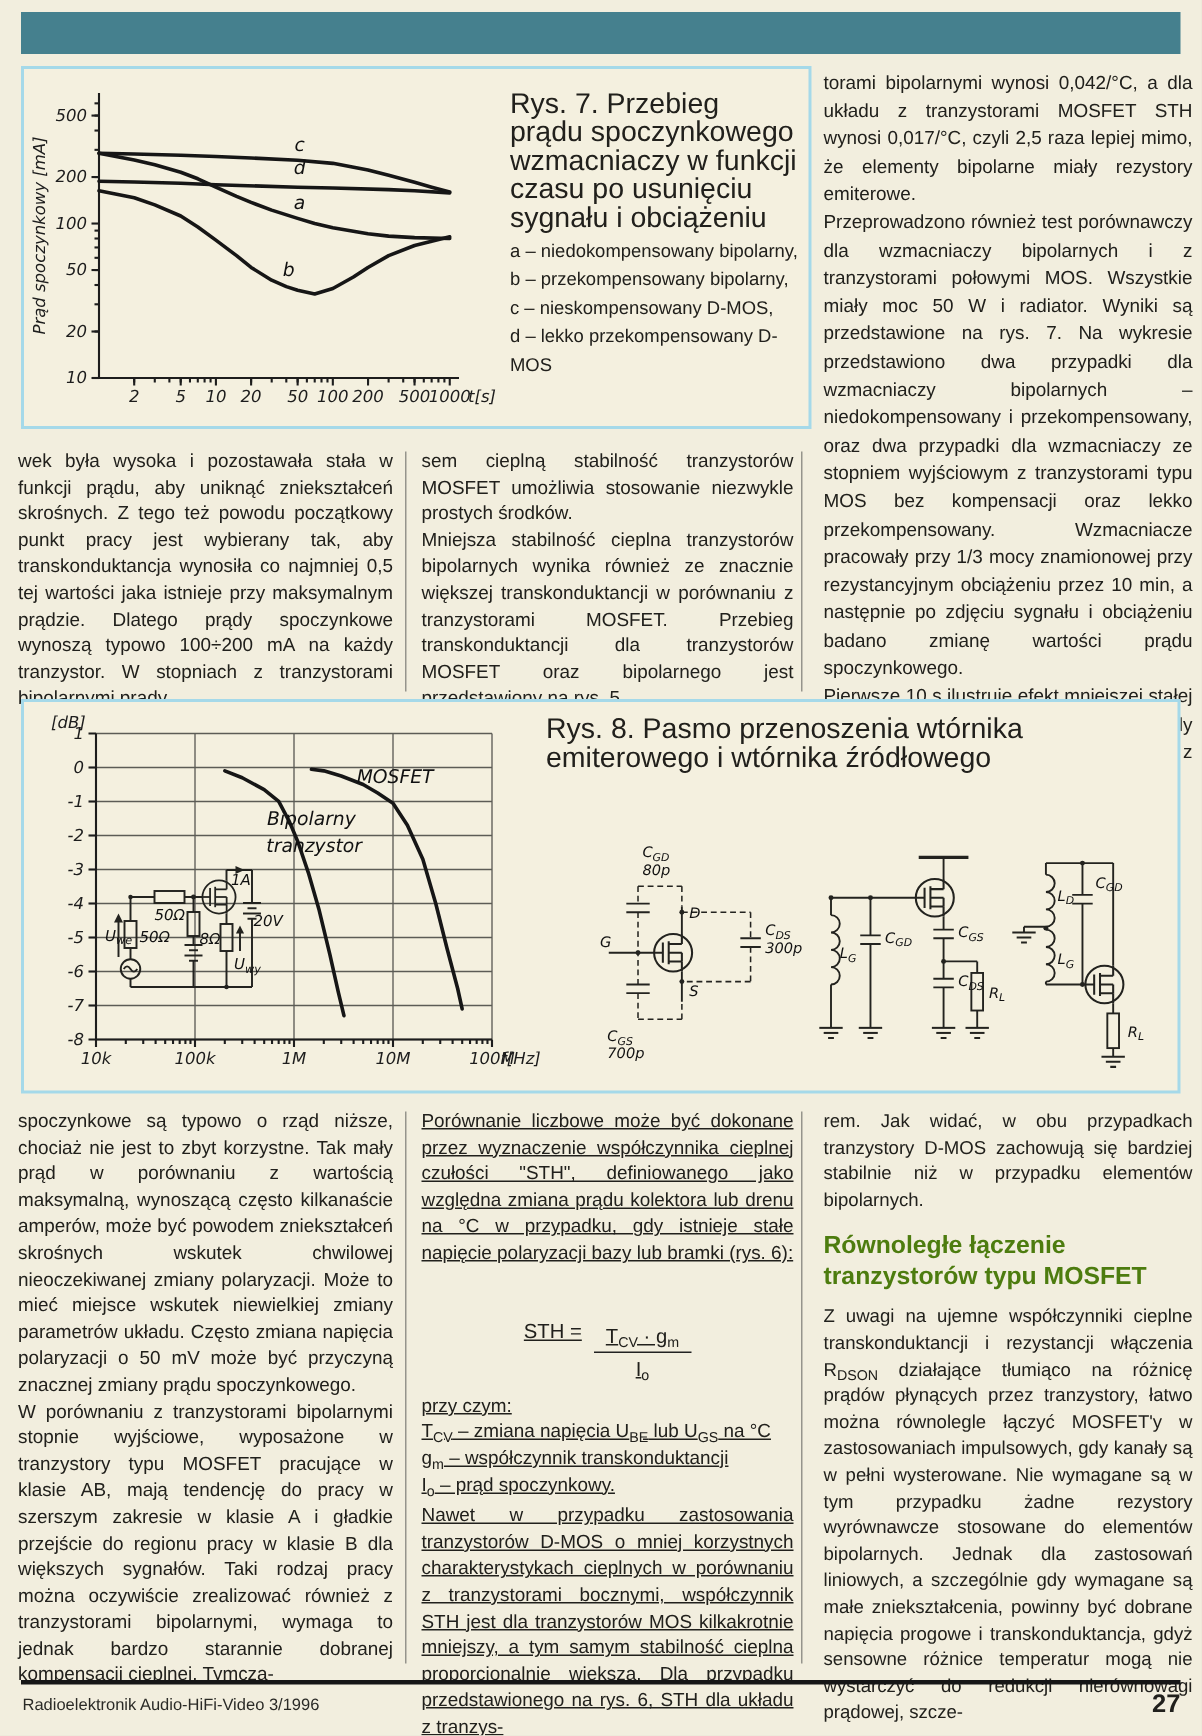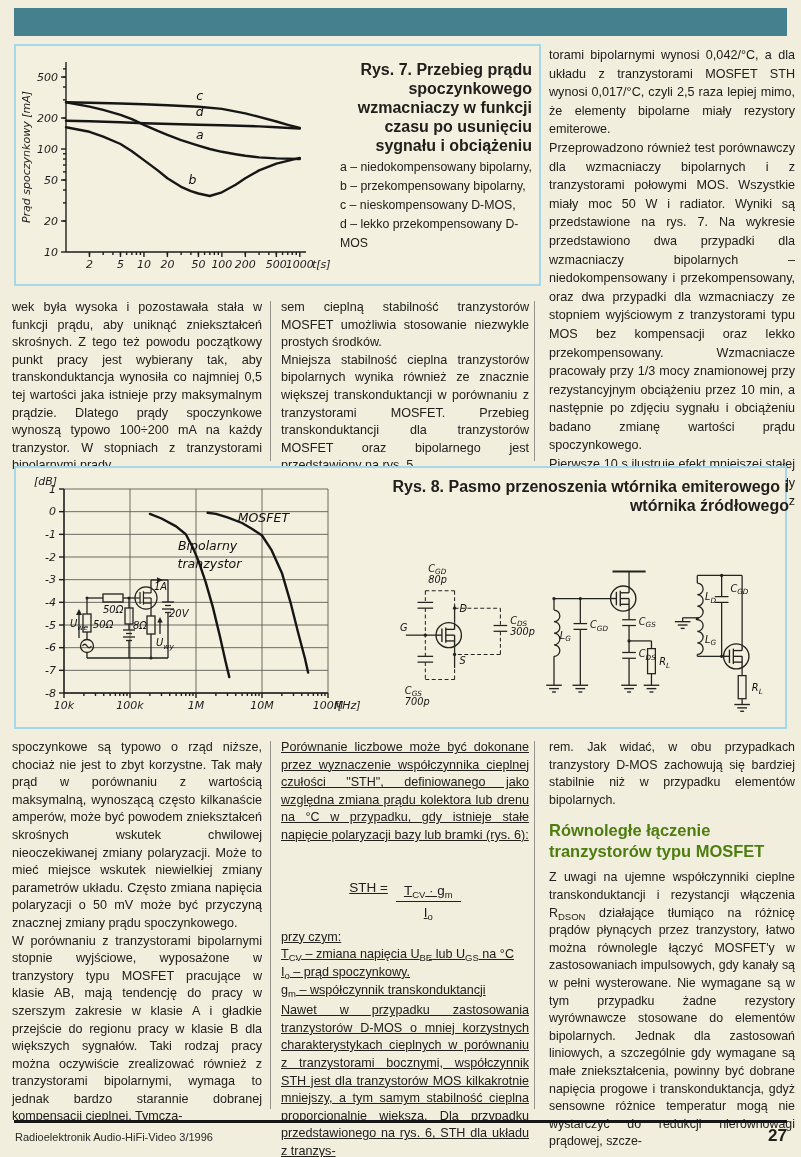--- a/index.html
+++ b/index.html
@@ -5,21 +5,21 @@
   html,body{margin:0;padding:0;background:#e9e5d6;}
   .page{position:relative;width:801px;height:1157px;background:#f2eede;overflow:hidden;
         font-family:"Liberation Sans",sans-serif;color:#21201c;}
   .topbar{position:absolute;left:14px;top:8px;width:773px;height:28px;background:#45808e;}
   .figbox{position:absolute;border:2px solid #a5d9e9;background:#f4f0df;}
   .fig7{left:14px;top:44px;width:523px;height:238px;}
   .fig89{left:14px;top:466px;width:769px;height:259px;}
   svg.chart{position:absolute;left:2px;top:2px;}
   .fig89 svg.chart{left:4px;top:5px;}
   .fig7cap{position:absolute;left:324px;top:14px;width:192px;}
-  .capt{font-weight:bold;font-size:16px;line-height:19px;margin:0 0 3px;text-align:right;}
+  .capt{font-weight:normal;font-size:19px;line-height:19px;margin:0 0 3px;}
   .capl{font-size:12.3px;line-height:19px;margin:0;}
   .cap8{position:absolute;left:348px;top:9px;width:425px;}
   .cap9{position:absolute;left:400px;top:57px;width:378px;}
   .sch{position:absolute;}
   .inset{left:54px;top:104px;}
   .circuits{left:384px;top:92px;}
   .txt{position:absolute;font-size:12.6px;line-height:17.6px;text-align:justify;}
   .txt p{margin:0;}
   .col3top{left:549px;top:46px;width:246px;line-height:18.6px;}
   .col1mid{left:12px;top:299px;width:250px;}
@@ -447,22 +447,22 @@
     <p>Porównanie liczbowe może być dokonane przez wyznaczenie współczynnika cieplnej czułości "STH", definiowanego jako względna zmiana prądu kolektora lub drenu na °C w przypadku, gdy istnieje stałe napięcie polaryzacji bazy lub bramki (rys. 6):</p>
     <div class="formula">
       <span>STH =</span>
       <span class="frac">
         <span class="fnum">T<sub>CV</sub> · g<sub>m</sub></span>
         <span class="fden">I<sub>o</sub></span>
       </span>
     </div>
     <p class="defline">przy czym:</p>
     <p class="defline">T<sub>CV</sub> – zmiana napięcia U<sub>BE</sub> lub U<sub>GS</sub> na °C</p>
+    <p class="defline">g<sub>m</sub> – współczynnik transkonduktancji</p>
     <p class="defline">I<sub>o</sub> – prąd spoczynkowy.</p>
-    <p class="defline">g<sub>m</sub> – współczynnik transkonduktancji</p>
     <p class="p-gap">Nawet w przypadku zastosowania tranzystorów D-MOS o mniej korzystnych charakterystykach cieplnych w porównaniu z tranzystorami bocznymi, współczynnik STH jest dla tranzystorów MOS kilkakrotnie mniejszy, a tym samym stabilność cieplna proporcjonalnie większa. Dla przypadku przedstawionego na rys. 6, STH dla układu z tranzys-</p>
   </div>
 
   <div class="txt col3bot">
     <p>rem. Jak widać, w obu przypadkach tranzystory D-MOS zachowują się bardziej stabilnie niż w przypadku elementów bipolarnych.</p>
     <p class="heading">Równoległe łączenie tranzystorów typu MOSFET</p>
     <p>Z uwagi na ujemne współczynniki cieplne transkonduktancji i rezystancji włączenia R<sub>DSON</sub> działające tłumiąco na różnicę prądów płynących przez tranzystory, łatwo można równolegle łączyć MOSFET'y w zastosowaniach impulsowych, gdy kanały są w pełni wysterowane. Nie wymagane są w tym przypadku żadne rezystory wyrównawcze stosowane do elementów bipolarnych. Jednak dla zastosowań liniowych, a szczególnie gdy wymagane są małe zniekształcenia, powinny być dobrane napięcia progowe i transkonduktancja, gdyż sensowne różnice temperatur mogą nie wystarczyć do redukcji nierównowagi prądowej, szcze-</p>
   </div>
 
   <div class="footrule"></div>

